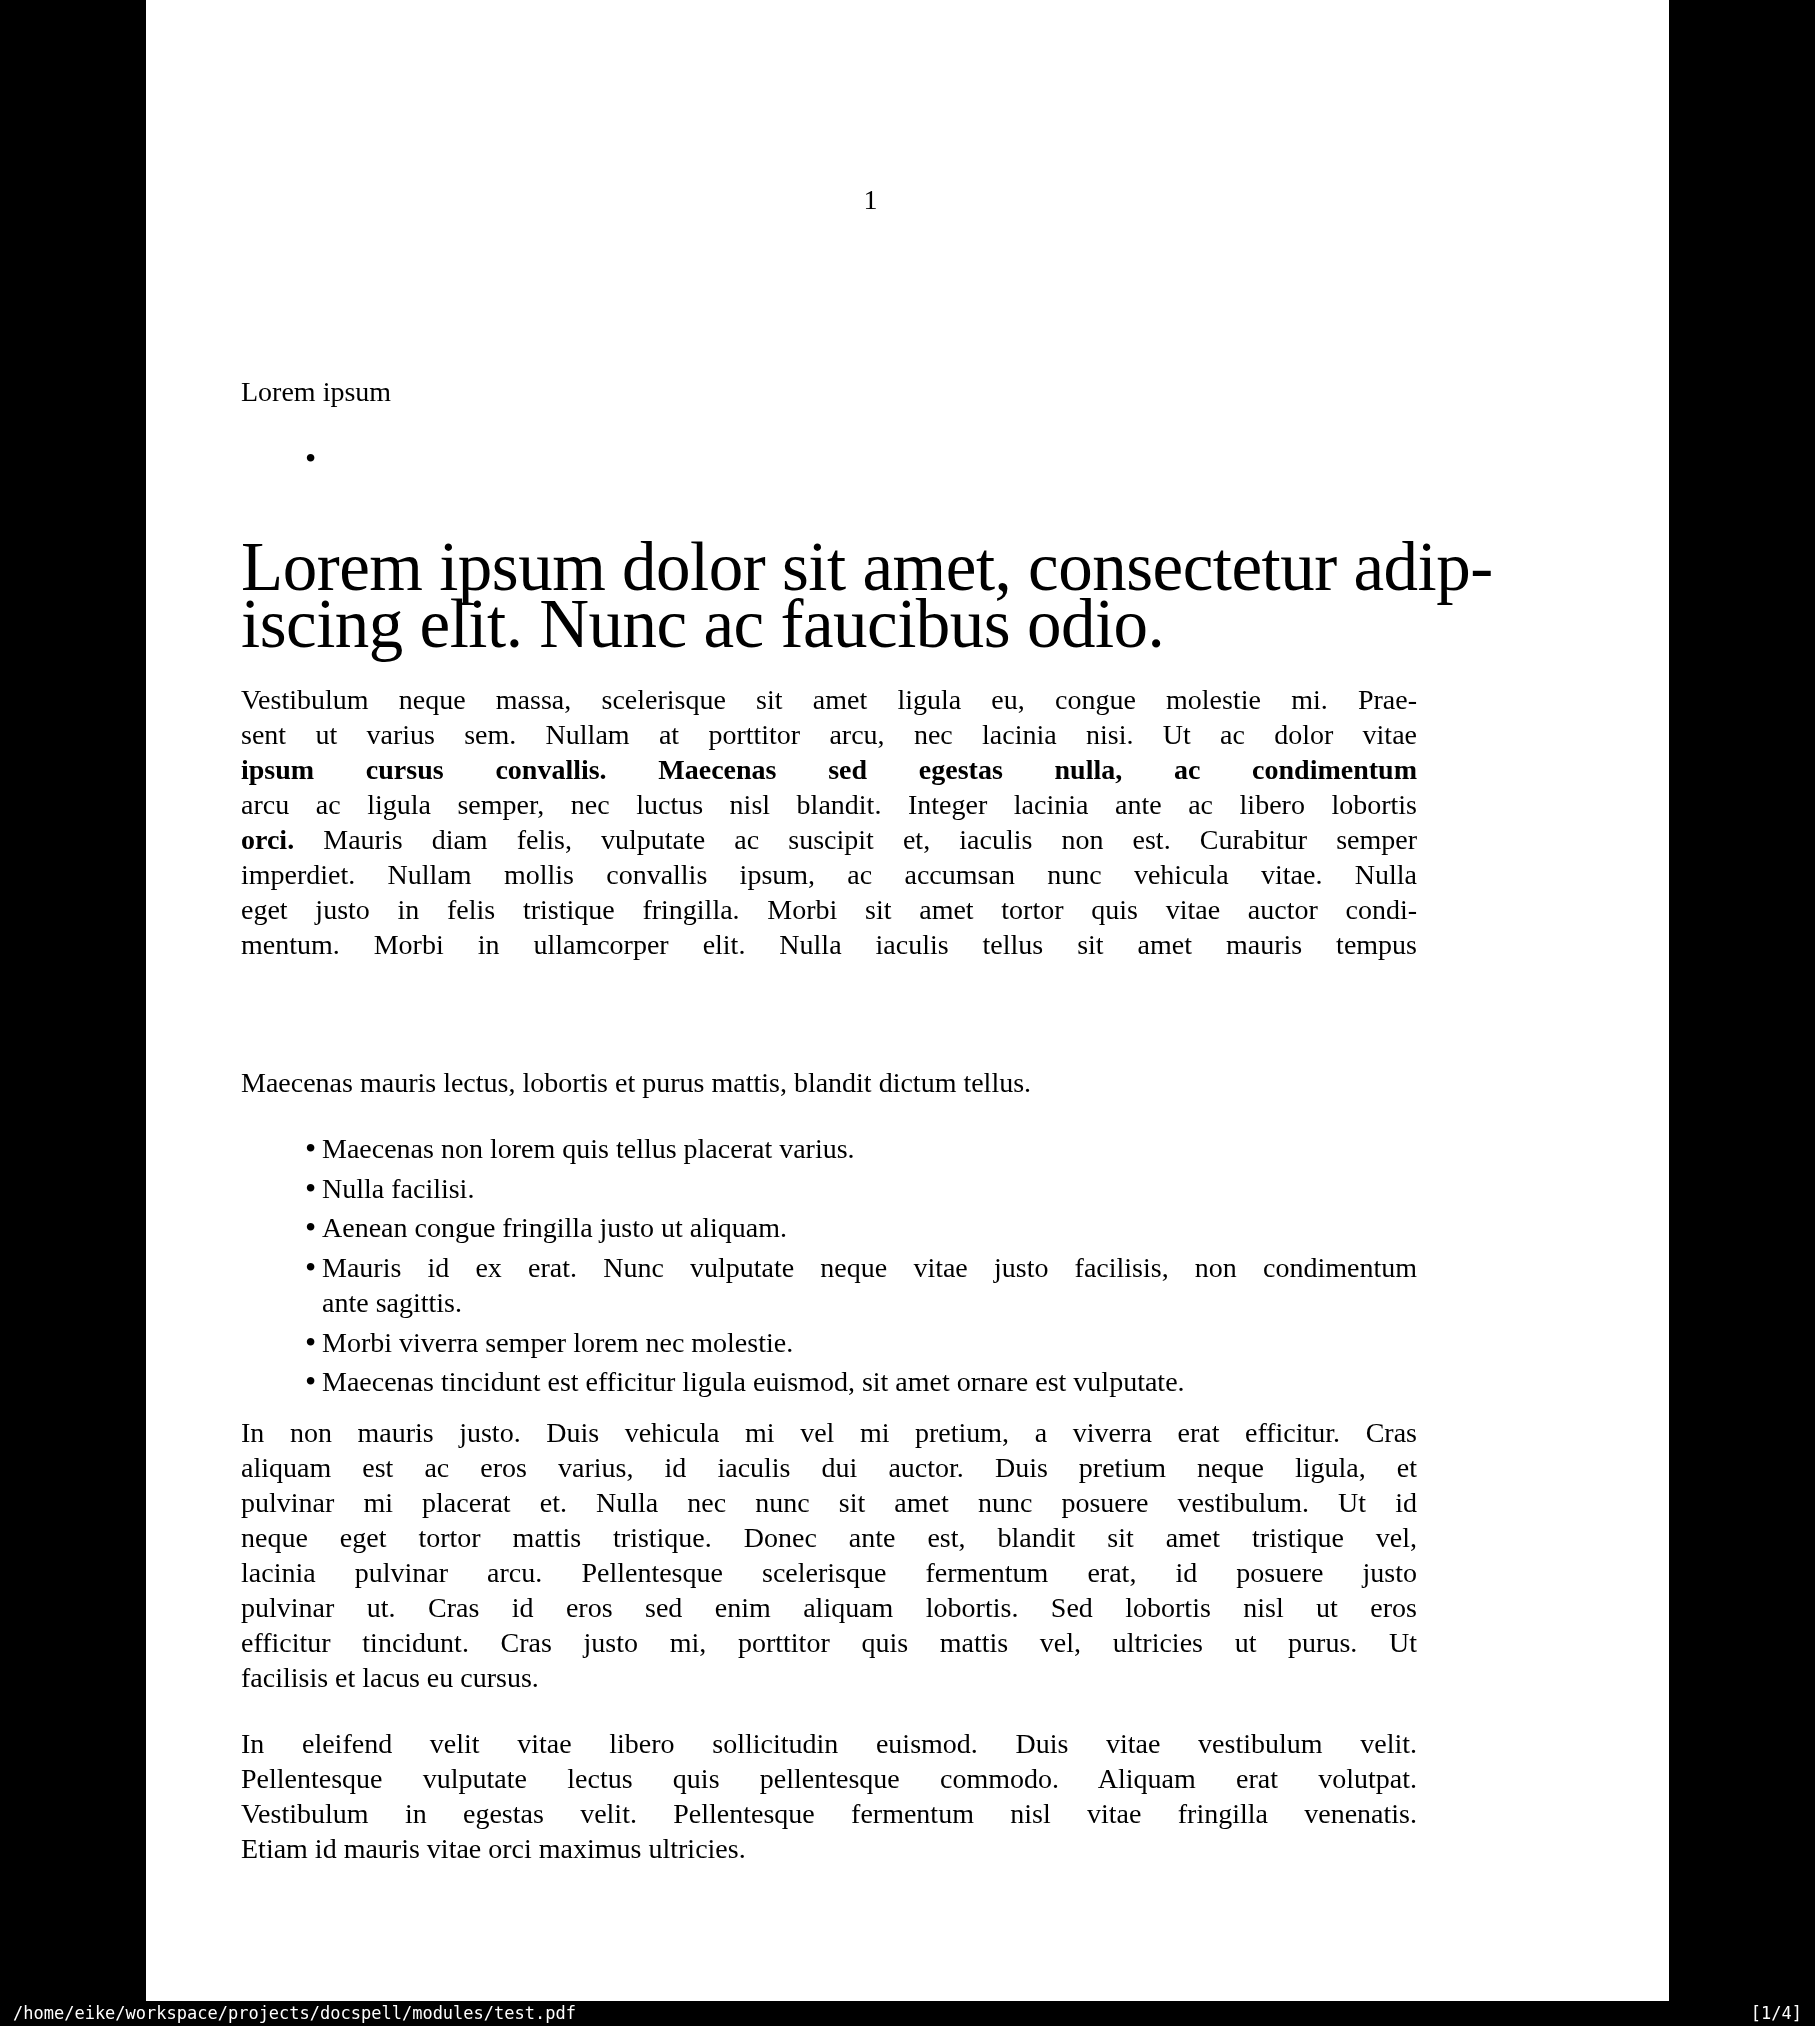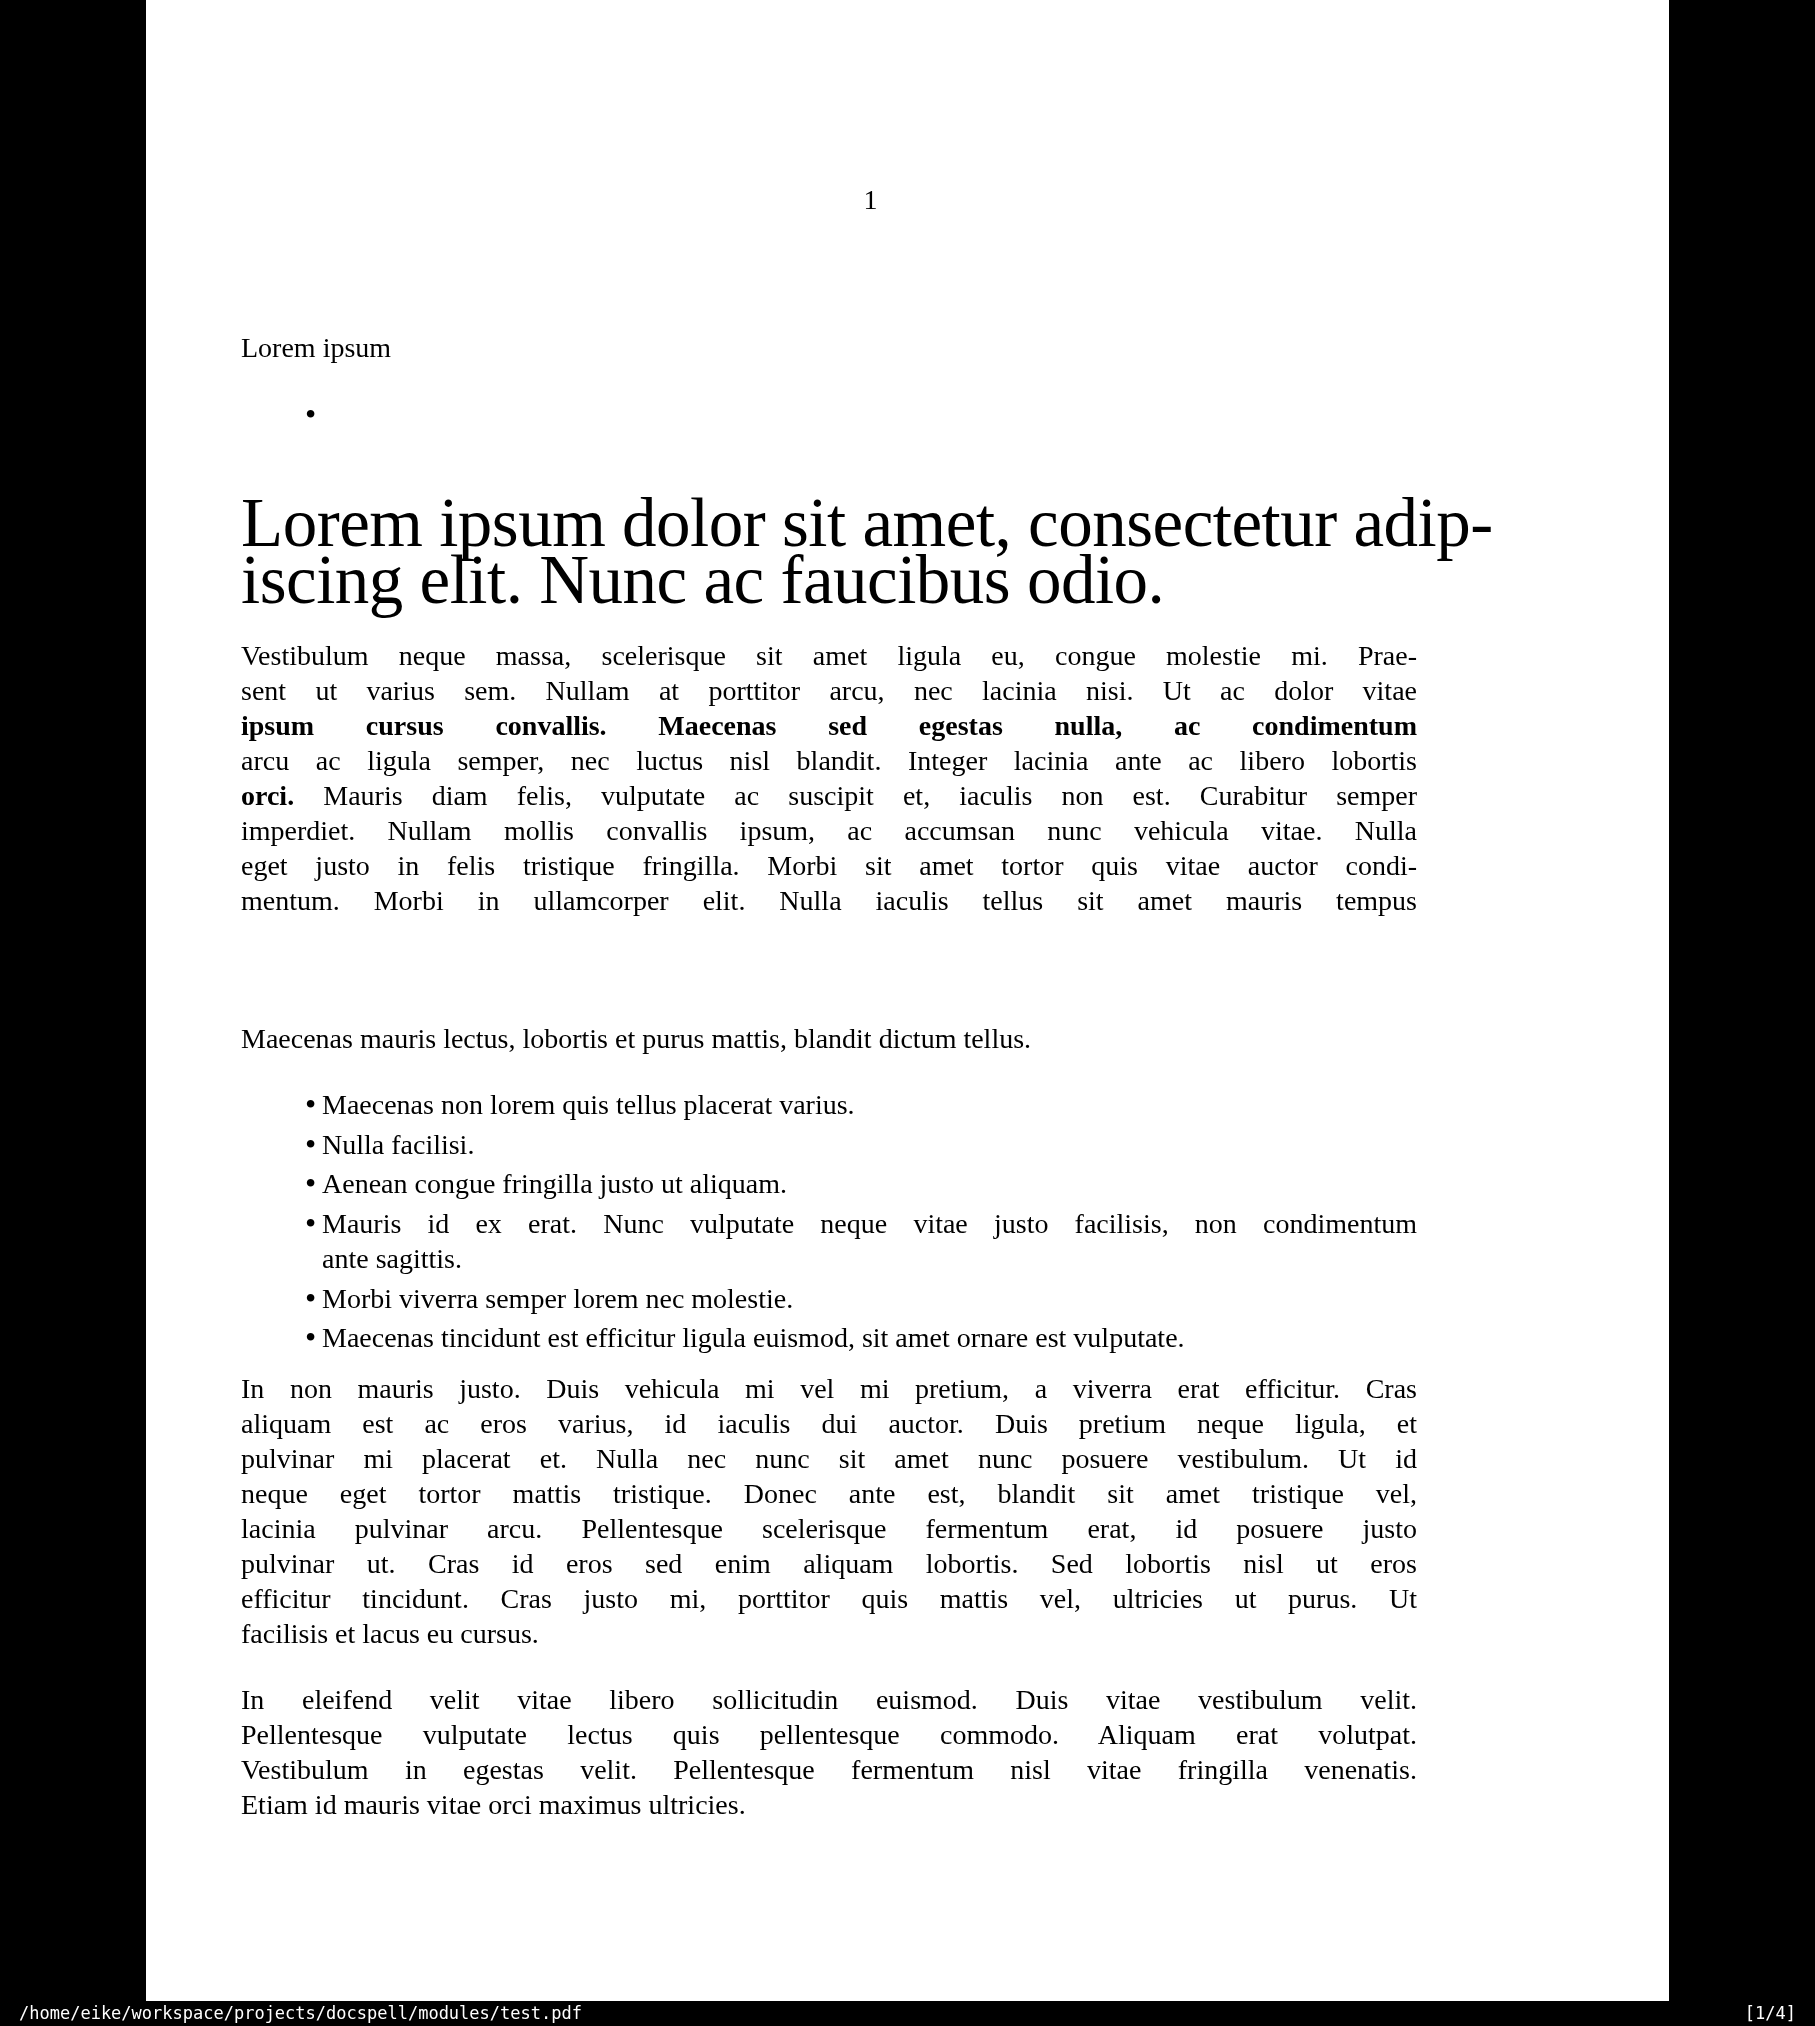--- a/index.html
+++ b/index.html
@@ -21,21 +21,21 @@
     position:absolute;
     top:182px;left:696px;width:57px;
     text-align:center;
     font-size:28px;line-height:35px;
   }
   .content{
     position:absolute;
     left:95px;top:0;
     width:1176px;height:100%;
   }
-  .block{position:absolute;left:0;right:0;}
+  .block{position:absolute;left:0;right:0;margin-top:44px;}
   .bk0{top:330px}
   .bk1{top:397px}
   .bk2{top:495px}
   .bk3{top:638px}
   .bk4{top:1021px}
   .bk5{top:1087px}
   .bk6{top:1371px}
   .bk7{top:1682px}
 
   .tline{
@@ -63,21 +63,21 @@
 
   .statusbar{
     position:absolute;
     left:0;bottom:0;
     width:100%;height:24.6px;
     background:#000000;color:#ffffff;
     font-family:"DejaVu Sans Mono", monospace;
     font-size:17px;line-height:24.6px;
     display:flex;justify-content:space-between;align-items:center;
     box-sizing:border-box;
-    padding:0 19px;
+    padding:0 13px;
   }
   .bold{font-weight:bold;}
   .italic{}
 </style>
 </head>
 <body>
 
 <div class="viewer">
   <div class="page">
     <div class="folio">1</div>

